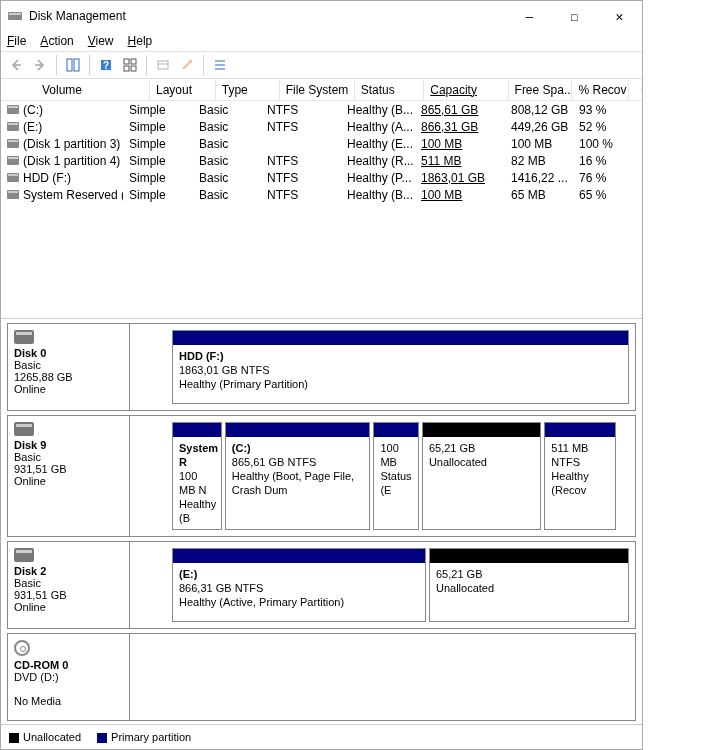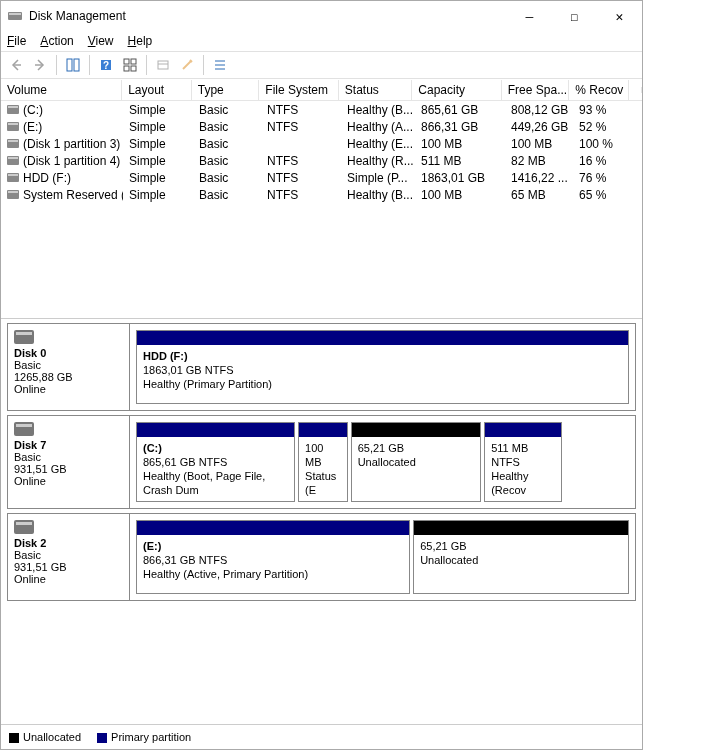--- a/index.html
+++ b/index.html
@@ -13,37 +13,37 @@
 .titlebar .winbtn { width: 45px; height: 30px; display: flex; align-items: center; justify-content: center; cursor: default; font-size: 13px; font-family: monospace;}
 .menubar { height: 20px; display: flex; align-items: center; padding: 0 6px; gap: 14px; font-size: 12px; }
 .menubar span { cursor: default; }
 .menubar span u { text-decoration: underline; }
 .toolbar { height: 28px; border-top: 1px solid #e1e1e1; border-bottom: 1px solid #e1e1e1; display: flex; align-items: center; padding: 0 4px; gap: 2px; }
 .toolbar .tb { width: 22px; height: 22px; display: flex; align-items: center; justify-content: center; cursor: default; }
 .toolbar .tb.disabled { opacity: 0.45; }
 .toolbar .sep { width: 1px; height: 20px; background: #d0d0d0; margin: 0 3px; }
 
 .volumes { border-bottom: 1px solid #ccc; height: 240px; overflow: hidden; }
-.vol-head { display: flex; background: #fff; border-bottom: 1px solid #e5e5e5; height: 22px; align-items: center;}
+.vol-head { display: flex; background: #fff; border-bottom: 1px solid #e5e5e5; height: 22px; align-items: center; padding-left: 35px;}
 .vol-head div { border-right: 1px solid #e5e5e5; padding: 3px 6px; font-size: 12px; cursor: default; white-space: nowrap; overflow: hidden; }
 .vol-row { display: flex; height: 17px; align-items: center; }
 .vol-row div { padding: 0 6px; font-size: 12px; white-space: nowrap; overflow: hidden; }
 .col-vol { width: 122px; display:flex; align-items:center; gap:4px;}
 .col-lay { width: 70px; }
 .col-type { width: 68px; }
 .col-fs { width: 80px; }
 .col-status { width: 74px; }
-.col-cap { width: 90px; }
+.col-cap { width: 90px; text-decoration: underline; }
 .col-free { width: 68px; }
 .col-pct { width: 60px; }
 .disk-icon-sm { width:12px; height:9px; background:#888; border-radius:1px; position:relative; flex-shrink:0;}
 .disk-icon-sm::after{content:"";position:absolute;top:1px;left:1px;right:1px;height:2px;background:#ccc;}
 
 .graphical { flex: 1; overflow: hidden; padding: 4px 6px; border-bottom:1px solid #ccc;}
-.disk-row { display: flex; border: 1px solid #888; margin-bottom: 4px; min-height: 88px; }
+.disk-row { display: flex; border: 1px solid #888; margin-bottom: 4px; min-height: 88px; gap: 36px; }
 .disk-label { width: 122px; border-right: 1px solid #888; padding: 6px; font-size: 11px; background:#fff;}
 .disk-label b { font-size: 11px; }
 .disk-ic { width:20px; height:14px; background:#777; border-radius:2px; margin-bottom:3px; position:relative;}
 .disk-ic::after{content:"";position:absolute;top:2px;left:2px;right:2px;height:3px;background:#ccc;}
 .cd-ic { width:16px; height:16px; border:2px solid #888; border-radius:50%; margin-bottom:3px; position:relative;}
 .cd-ic::after{content:"";position:absolute;top:4px;left:4px;width:4px;height:4px;border:1px solid #888;border-radius:50%;}
 .disk-parts { flex: 1; display: flex; padding: 6px; gap: 3px; }
 .part { border: 1px solid #888; display:flex; flex-direction:column; overflow:hidden;}
 .part-bar { height: 14px; flex-shrink:0;}
 .bar-primary { background: #000080; }
@@ -204,21 +204,21 @@
     <div class="col-pct">16 %</div>
         </div>
         <div class="vol-row">
           <div class="col-vol">
             <span class="disk-icon-sm"></span>
             <span>HDD (F:)</span>
           </div>
     <div class="col-lay">Simple</div>
     <div class="col-type">Basic</div>
     <div class="col-fs">NTFS</div>
-    <div class="col-status">Simple (P...</div>
+    <div class="col-status">Healthy (P...</div>
     <div class="col-cap">1863,01 GB</div>
     <div class="col-free">1416,22 ...</div>
     <div class="col-pct">76 %</div>
         </div>
         <div class="vol-row">
           <div class="col-vol">
             <span class="disk-icon-sm"></span>
             <span>System Reserved (...</span>
           </div>
     <div class="col-lay">Simple</div>
@@ -245,25 +245,33 @@
       <div class="part-body">
         <b>HDD  (F:)</b><br>
         <span>1863,01 GB NTFS</span><br>
         <span>Healthy (Primary Partition)</span>
       </div>
           </div>
         </div>
       </div>
       <div class="disk-row">
         <div class="disk-label"><div class="disk-ic"></div>
-    <b>Disk 7</b><br>
+    <b>Disk 9</b><br>
     <span>Basic</span><br>
     <span>931,51 GB</span><br>
     <span>Online</span></div>
         <div class="disk-parts">
+          <div class="part" style="flex: 0.11 1 0%;">
+            <div class="part-bar bar-primary"></div>
+      <div class="part-body">
+        <b>System R</b><br>
+        <span>100 MB N</span><br>
+        <span>Healthy (B</span>
+      </div>
+          </div>
           <div class="part" style="flex: 0.33 1 0%;">
             <div class="part-bar bar-primary"></div>
       <div class="part-body">
         <b>(C:)</b><br>
         <span>865,61 GB NTFS</span><br>
         <span>Healthy (Boot, Page File, Crash Dum</span>
       </div>
           </div>
           <div class="part" style="flex: 0.1 1 0%;">
             <div class="part-bar bar-primary"></div>
@@ -309,19 +317,27 @@
           <div class="part" style="flex: 0.44 1 0%;">
             <div class="part-bar bar-unalloc"></div>
       <div class="part-body">
         
         <span>65,21 GB</span><br>
         <span>Unallocated</span>
       </div>
           </div>
         </div>
       </div>
+      <div class="disk-row">
+        <div class="disk-label"><div class="cd-ic"></div>
+    <b>CD-ROM 0</b><br>
+    <span>DVD (D:)</span><br>
+    <br>
+    <span>No Media</span></div>
+        <div class="disk-parts"></div>
+      </div>
     </div>
 
   <div class="legend">
     <span><span class="sw" style="background:#000"></span><span>Unallocated</span></span>
     <span><span class="sw" style="background:#000080"></span><span>Primary partition</span></span>
   </div>
 </div>
 
 </body></html>

